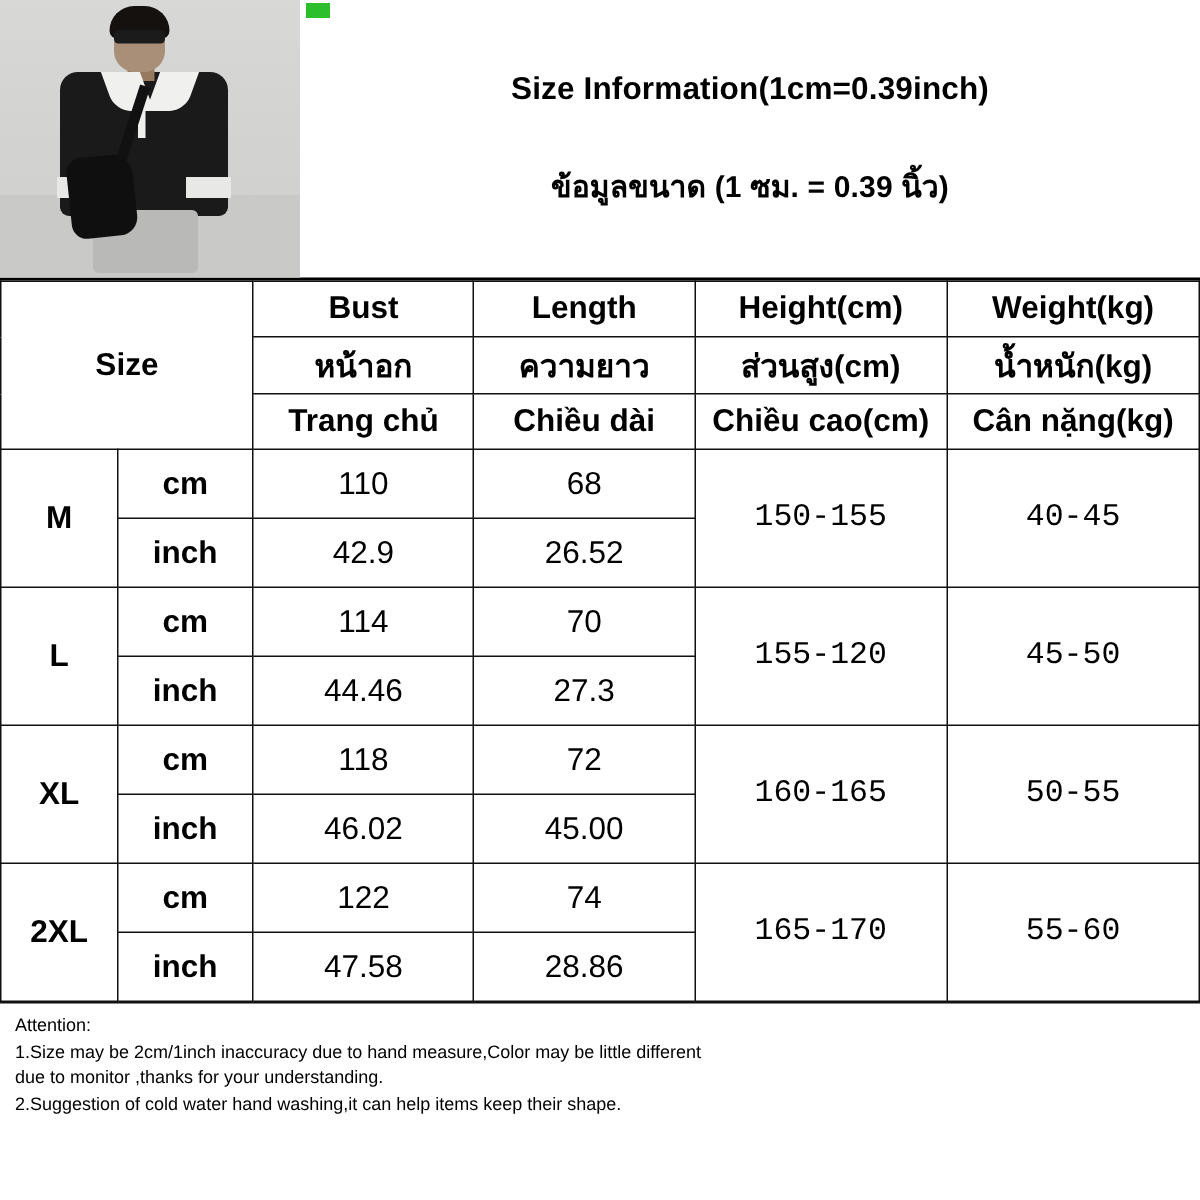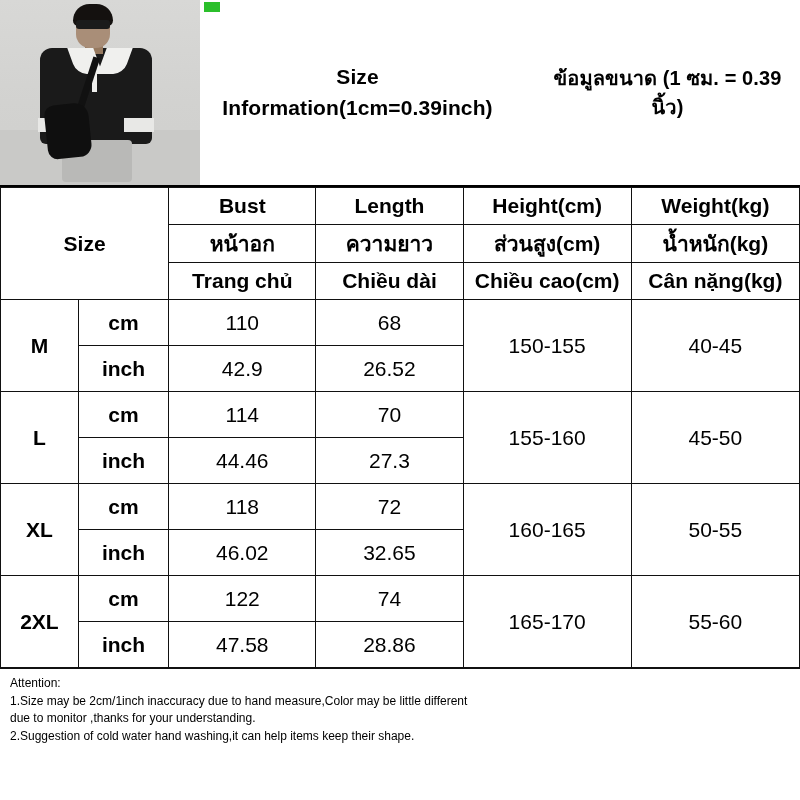--- a/index.html
+++ b/index.html
@@ -124,21 +124,21 @@
   .green-tick {
     position: absolute;
     left: 204px; top: 2px;
     width: 16px; height: 10px;
     background: #2bbf2b;
   }
 
   .title-block {
     flex: 1 1 auto;
     display: flex;
-    flex-direction: row;
+    flex-direction: column;
     align-items: center;
     justify-content: center;
     padding: 0 8px;
     text-align: center;
     gap: 36px;
   }
   .title-line {
     font-weight: bold;
     font-size: 21px;
     line-height: 1.45;
@@ -181,20 +181,21 @@
   }
   .unit-cell {
     font-weight: bold;
     font-size: 15px;
   }
   .val-cell {
     font-size: 17px;
   }
   .range-cell {
     font-size: 17px;
+    font-family: Liberation Mono, monospace;
   }
   .row-cell { height: 41px; }
 
   
   .attention {
     border-top: 1px solid #111;
     padding: 6px 10px 8px 10px;
     font-size: 12px;
     line-height: 1.38;
   }
@@ -271,41 +272,41 @@
         <td class="unit-cell row-cell">inch</td>
         <td class="val-cell row-cell">42.9</td>
         <td class="val-cell row-cell">26.52</td>
       </tr>
 
       <tr>
         <td class="size-label row-cell" rowspan="2">L</td>
         <td class="unit-cell row-cell">cm</td>
         <td class="val-cell row-cell">114</td>
         <td class="val-cell row-cell">70</td>
-        <td class="range-cell" rowspan="2">155-160</td>
+        <td class="range-cell" rowspan="2">155-120</td>
         <td class="range-cell" rowspan="2">45-50</td>
       </tr>
       <tr>
         <td class="unit-cell row-cell">inch</td>
         <td class="val-cell row-cell">44.46</td>
         <td class="val-cell row-cell">27.3</td>
       </tr>
 
       <tr>
         <td class="size-label row-cell" rowspan="2">XL</td>
         <td class="unit-cell row-cell">cm</td>
         <td class="val-cell row-cell">118</td>
         <td class="val-cell row-cell">72</td>
         <td class="range-cell" rowspan="2">160-165</td>
         <td class="range-cell" rowspan="2">50-55</td>
       </tr>
       <tr>
         <td class="unit-cell row-cell">inch</td>
         <td class="val-cell row-cell">46.02</td>
-        <td class="val-cell row-cell">32.65</td>
+        <td class="val-cell row-cell">45.00</td>
       </tr>
 
       <tr>
         <td class="size-label row-cell" rowspan="2">2XL</td>
         <td class="unit-cell row-cell">cm</td>
         <td class="val-cell row-cell">122</td>
         <td class="val-cell row-cell">74</td>
         <td class="range-cell" rowspan="2">165-170</td>
         <td class="range-cell" rowspan="2">55-60</td>
       </tr>

